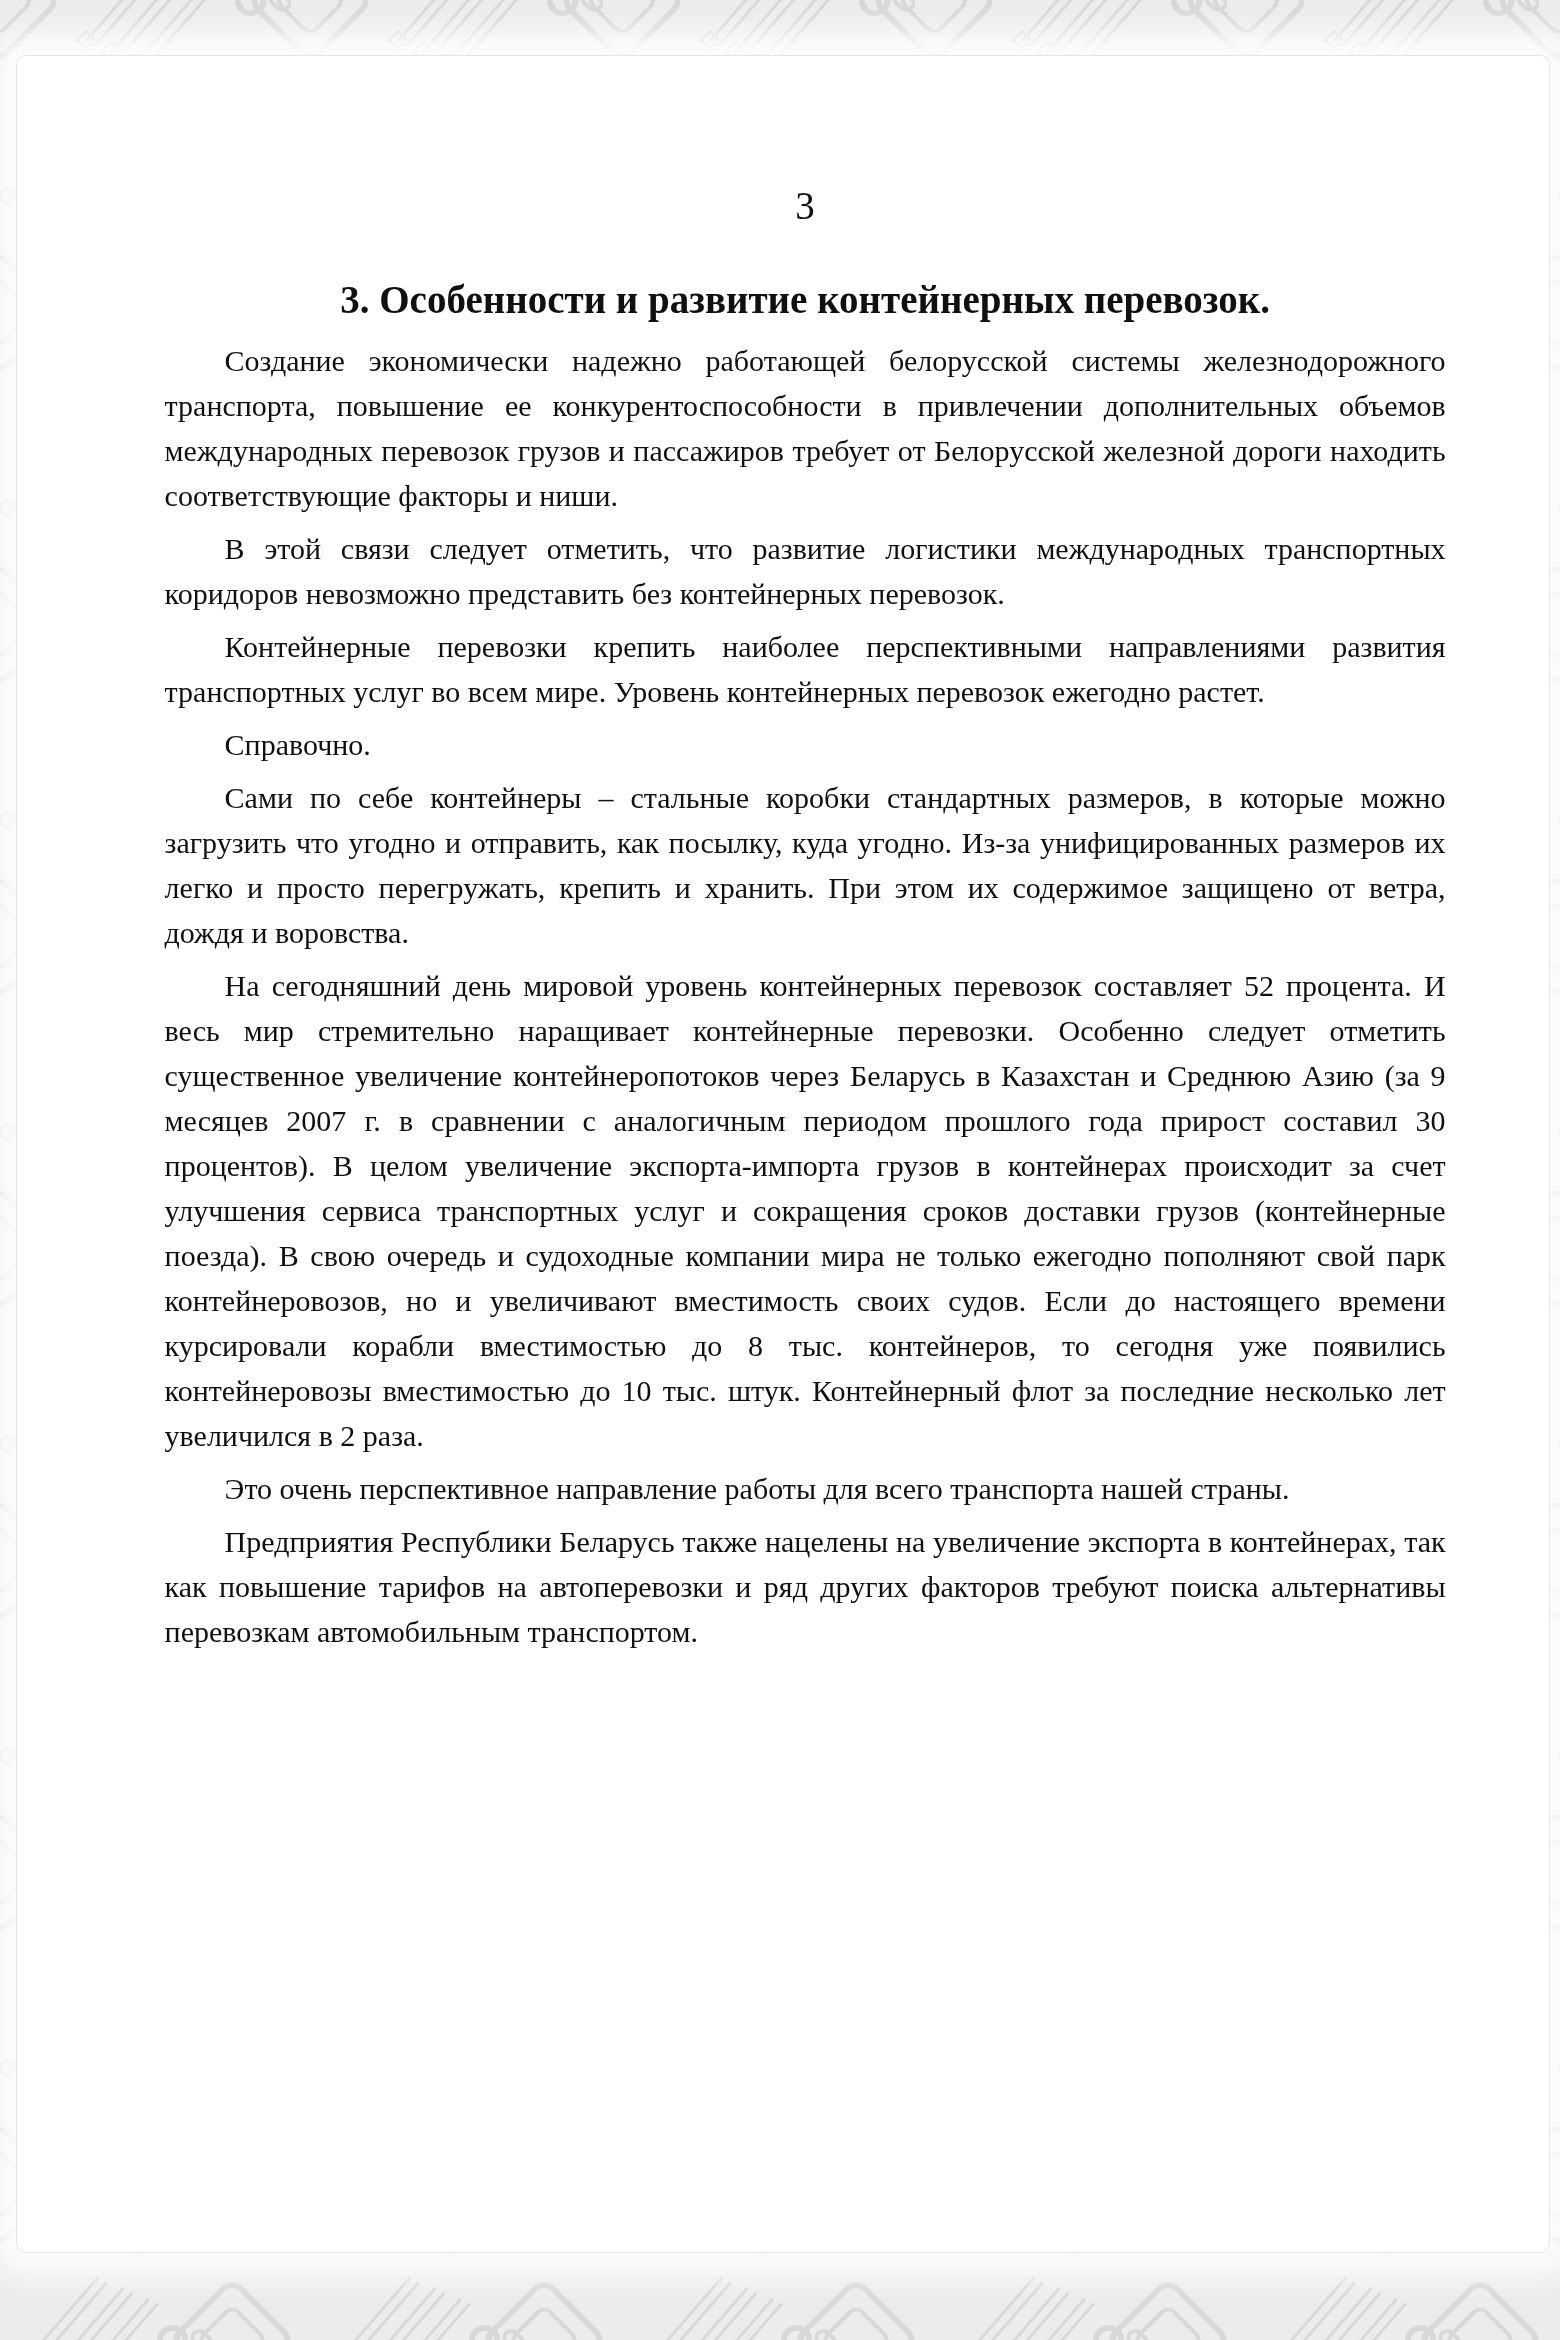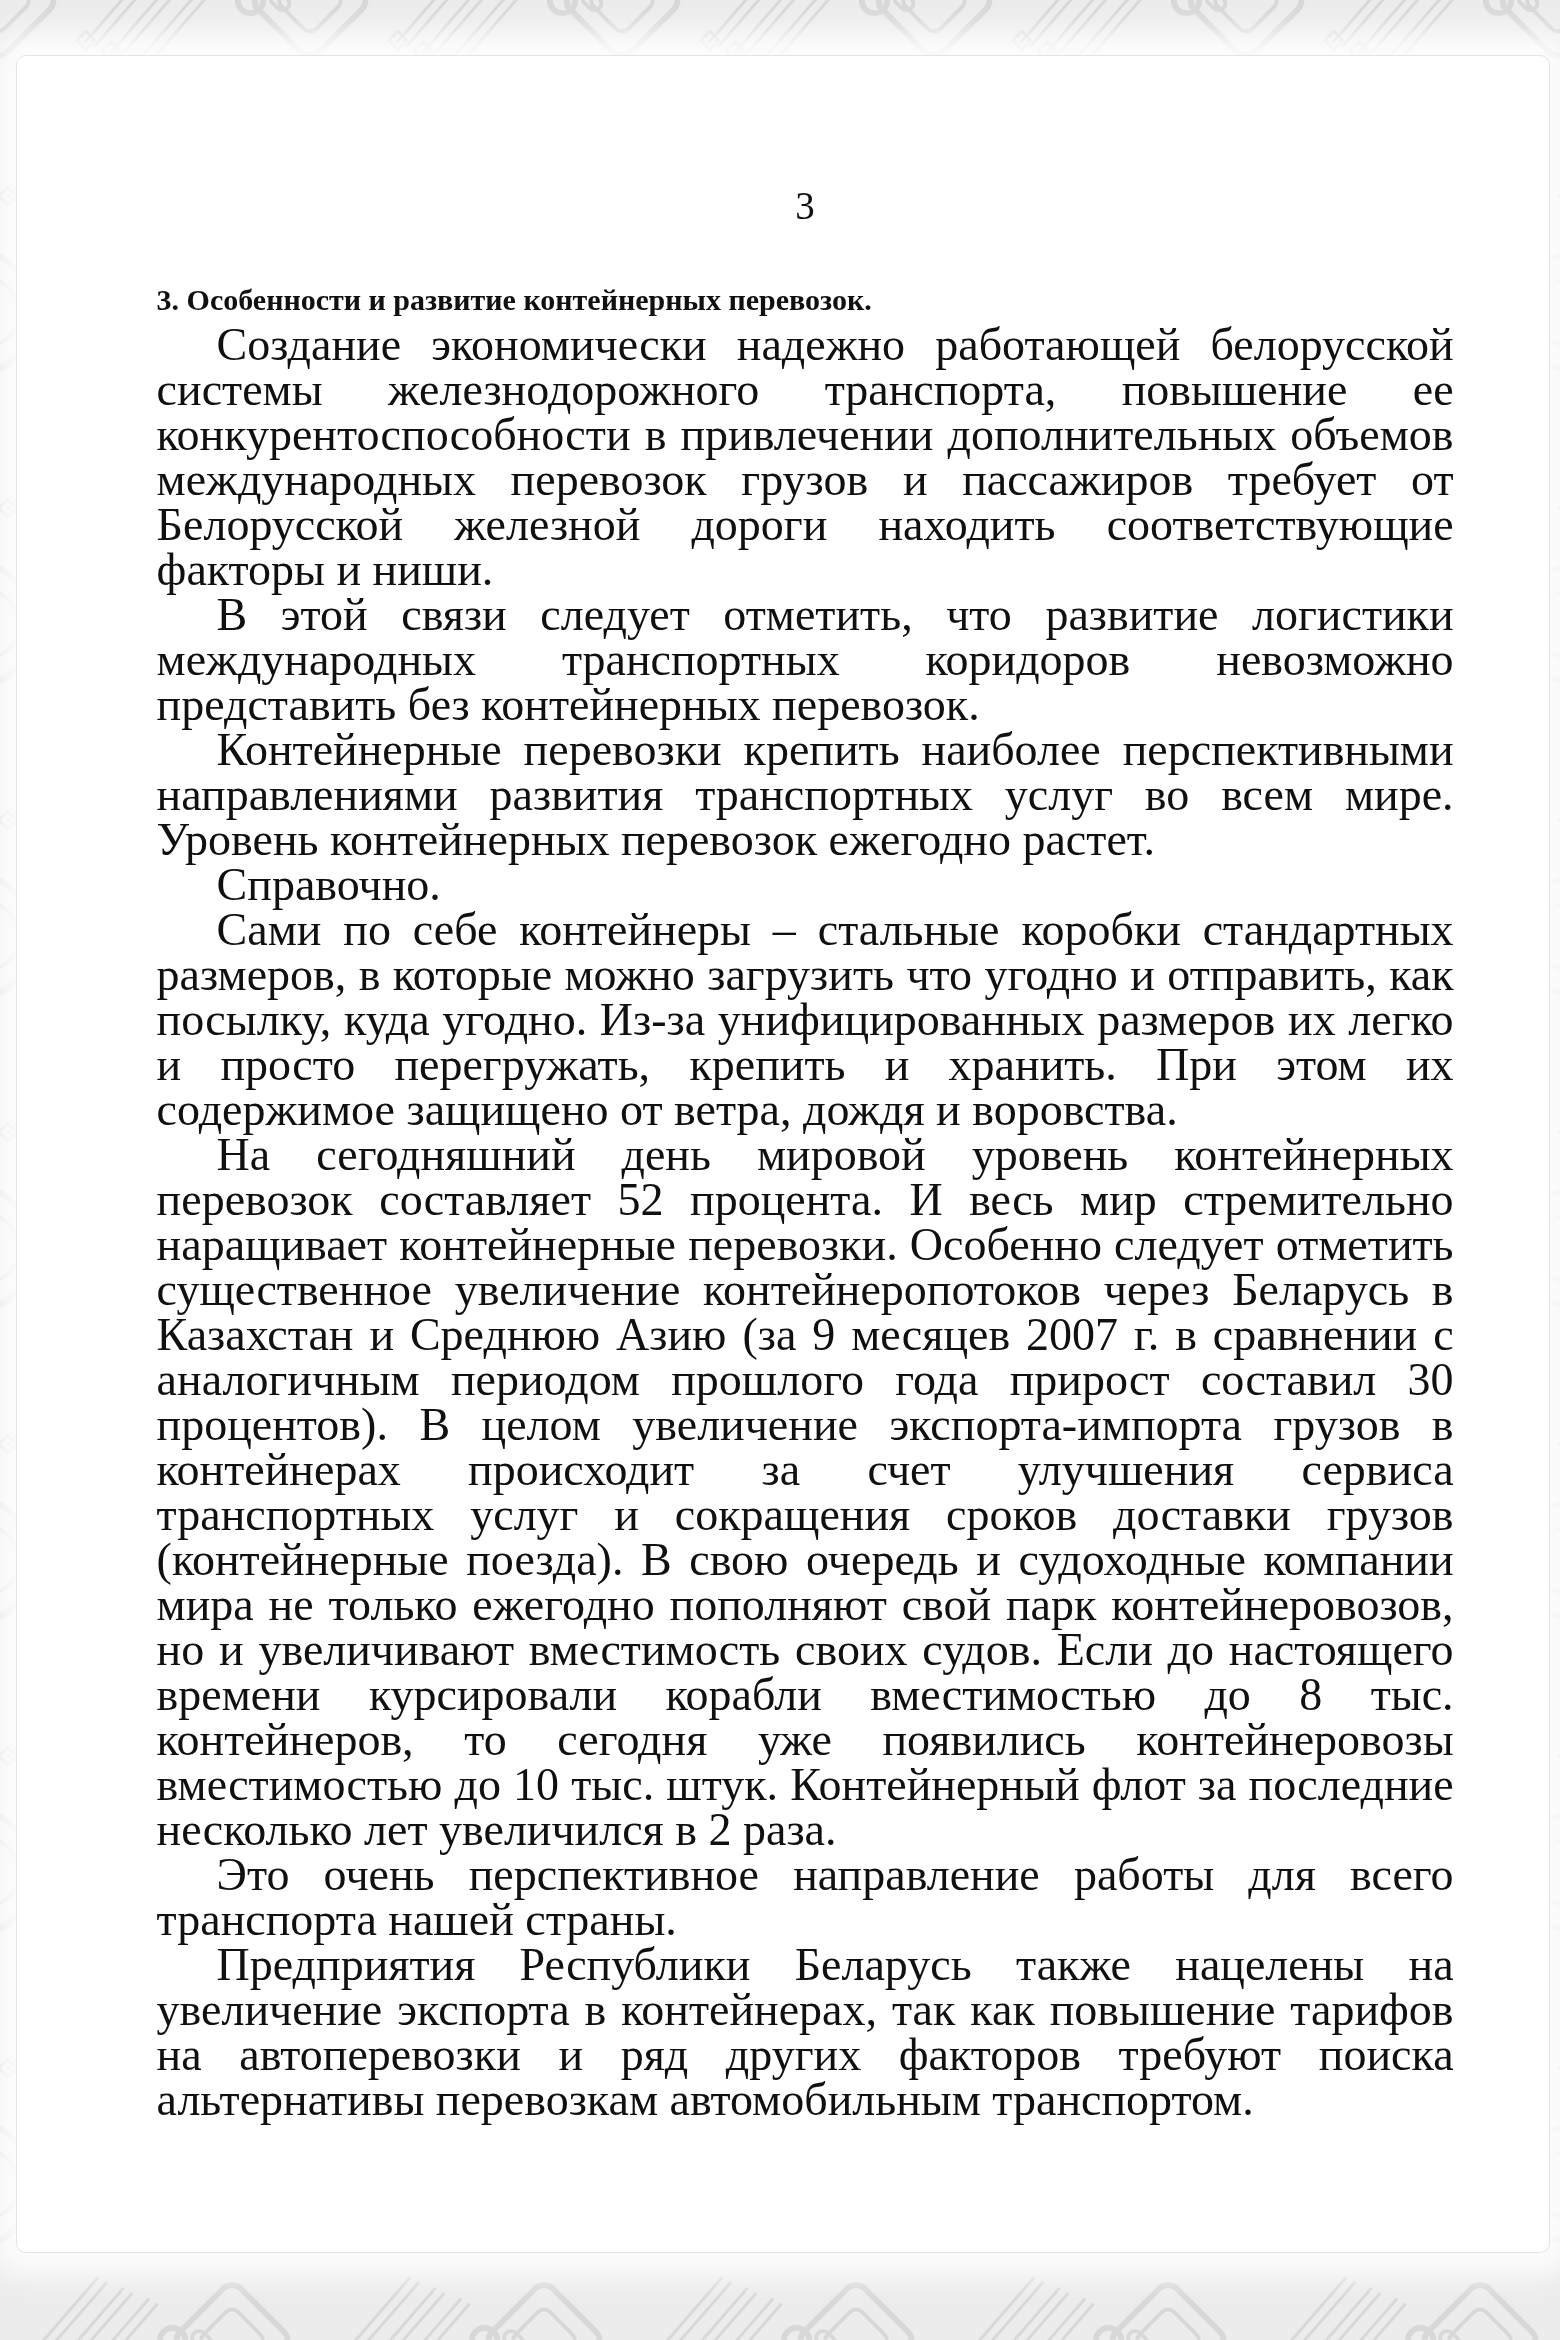--- a/index.html
+++ b/index.html
@@ -9,23 +9,23 @@
           background:var(--canvas-bg,#ececec);overflow:hidden;}
   #bgsvg{position:absolute;left:0;top:0;}
   .mstroke{stroke:var(--pattern-stroke,#d8d8d8);fill:none;
            stroke-linecap:round;stroke-linejoin:round;}
   .page{position:absolute;left:15.6px;top:55px;width:1532px;height:2196px;
         background:var(--page-bg,#ffffff);
         border:1px solid #e4e4e4;border-radius:9.8px;
         box-shadow:0 0 29px 21.5px rgba(255,255,255,.92), 0 2.9px 11.7px rgba(0,0,0,.07);}
   .content{position:absolute;left:140px;top:127px;width:1297px;color:var(--text,#101010);}
   .pagenum{text-align:center;font-size:39px;line-height:45px;}
-  .doc-title{margin:49px 0 0 0;text-align:left;font-size:30px;line-height:45px;font-weight:700;}
-  .body p{margin:0;text-indent:60px;text-align:justify;text-justify:inter-word;
-          font-size:46px;line-height:45px;}
+  .doc-title{margin:49px 0 16px 0;text-align:center;font-size:39px;line-height:45px;font-weight:700;}
+  .body p{margin:8px;text-indent:60px;text-align:justify;text-justify:inter-word;
+          font-size:30px;line-height:45px;}
   .body p.italic{}
   .body span.b{font-weight:400;}
 </style>
 </head>
 <body>
 
 <div class="canvas">
 
   <svg id="bgsvg" width="1560" height="2341" viewBox="0 0 1600 2400" xmlns="http://www.w3.org/2000/svg" xmlns:xlink="http://www.w3.org/1999/xlink">
     <defs>

